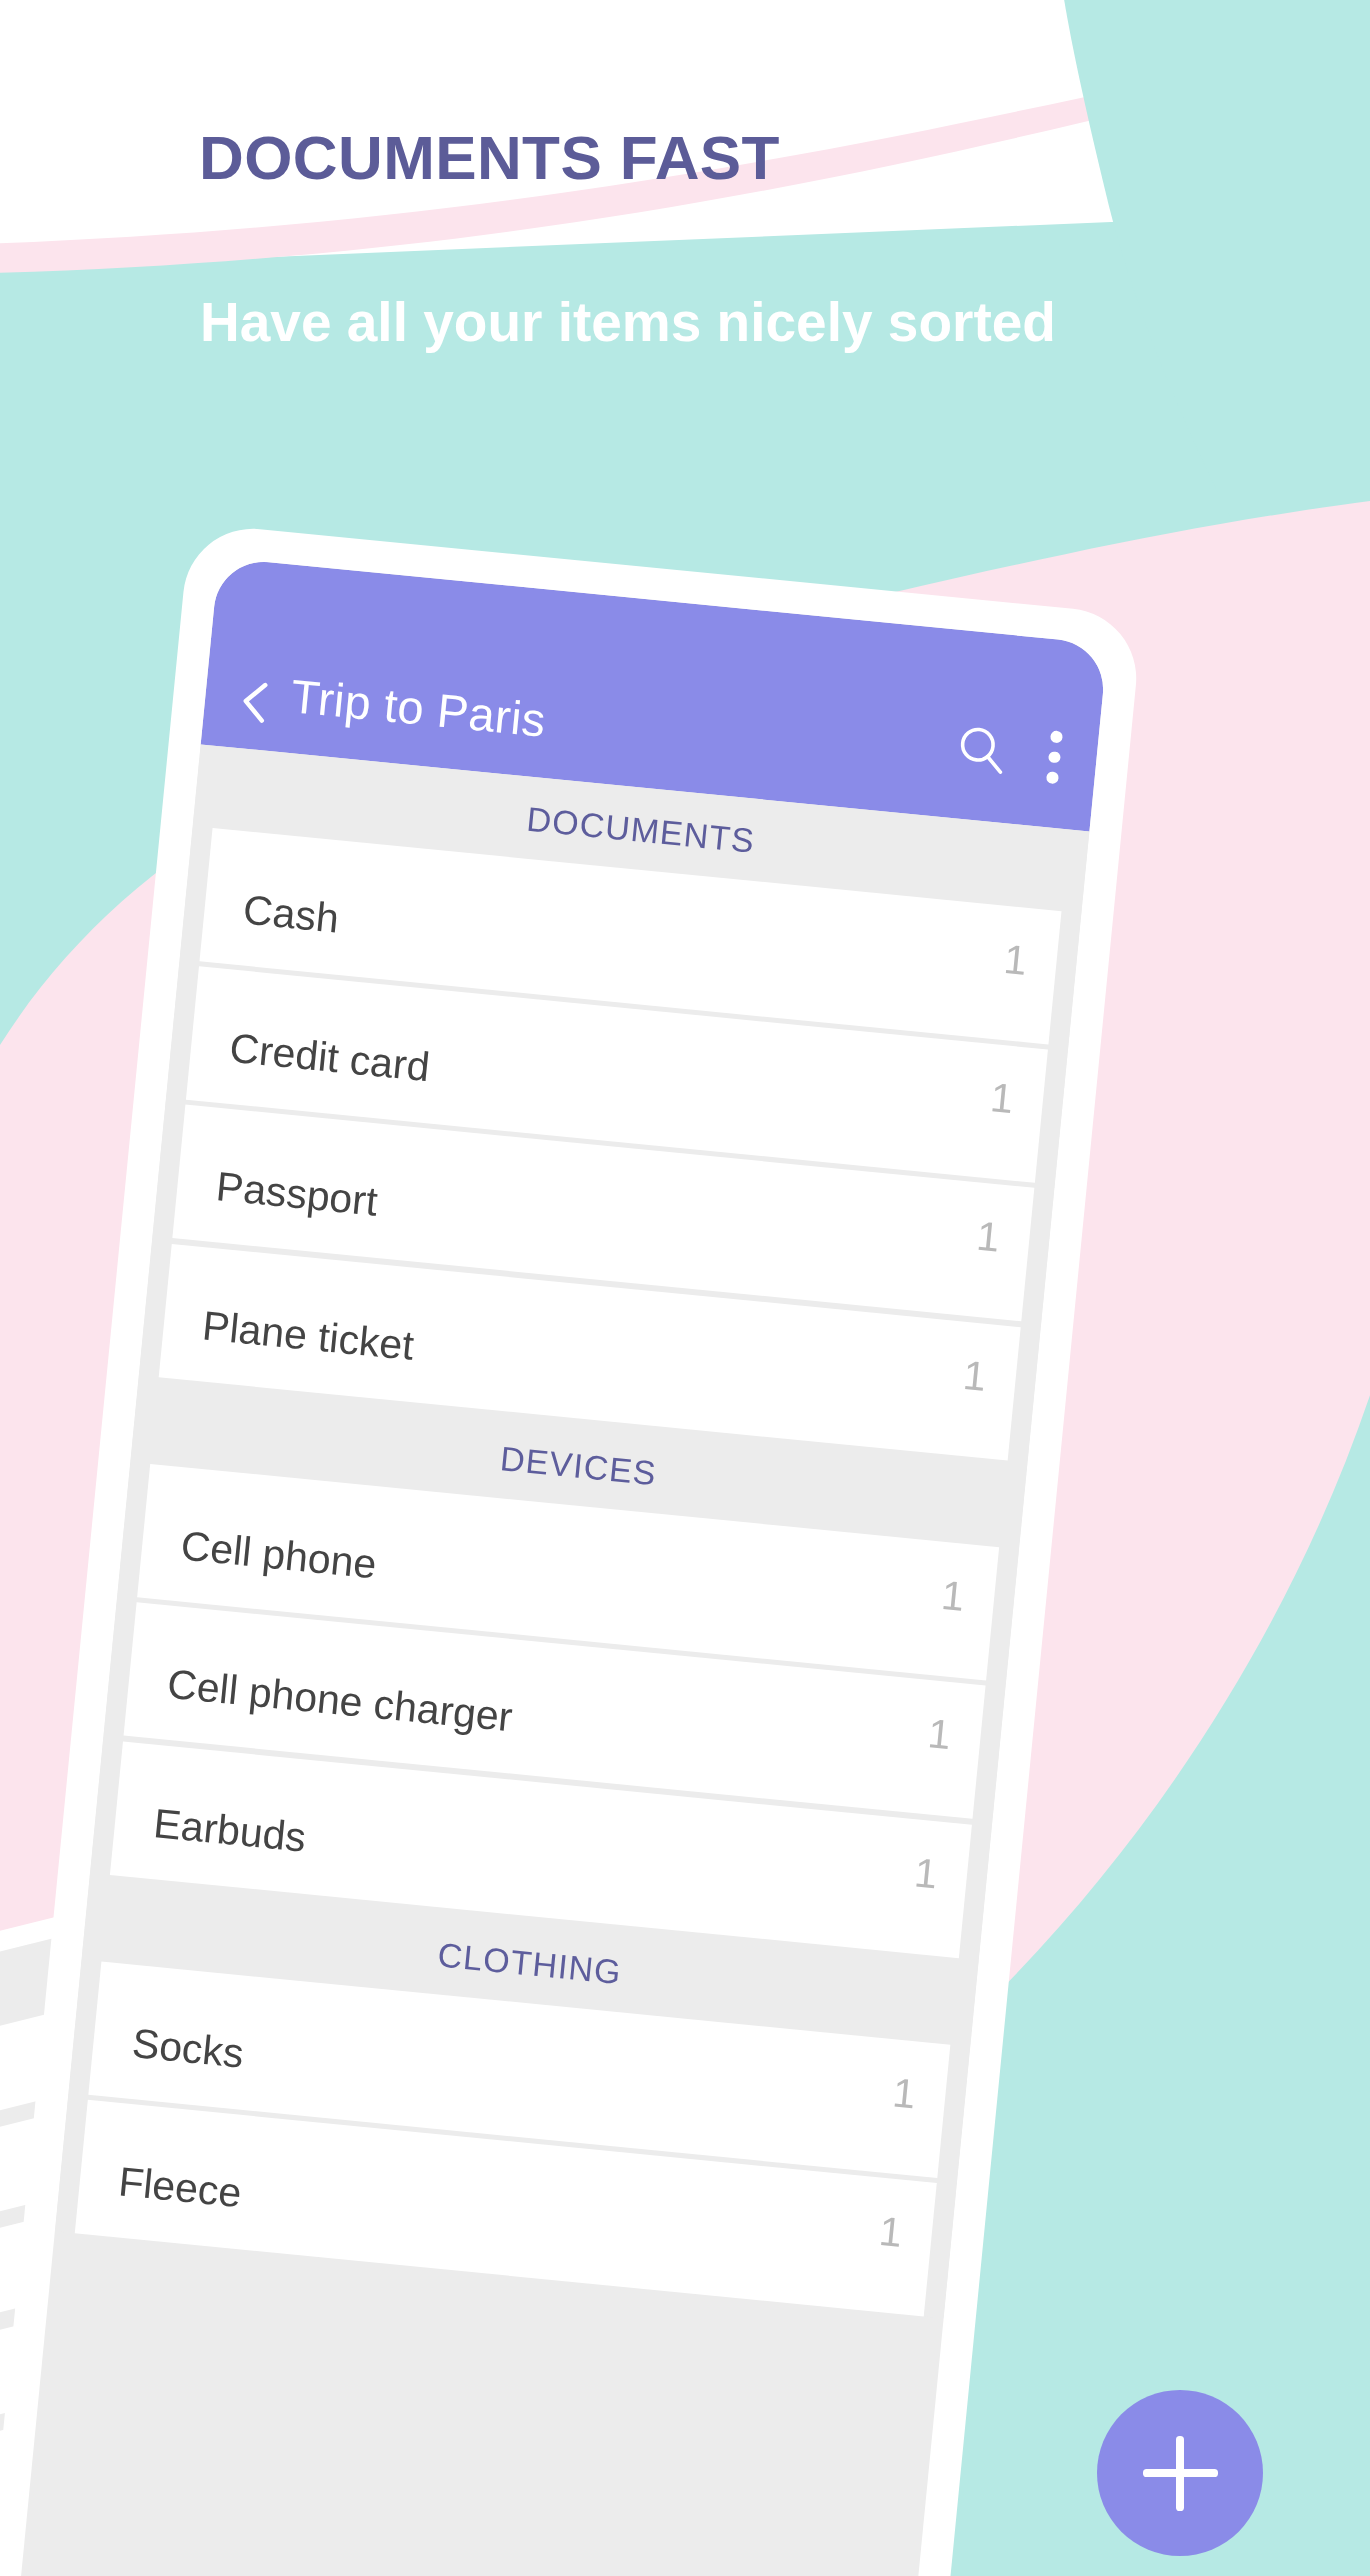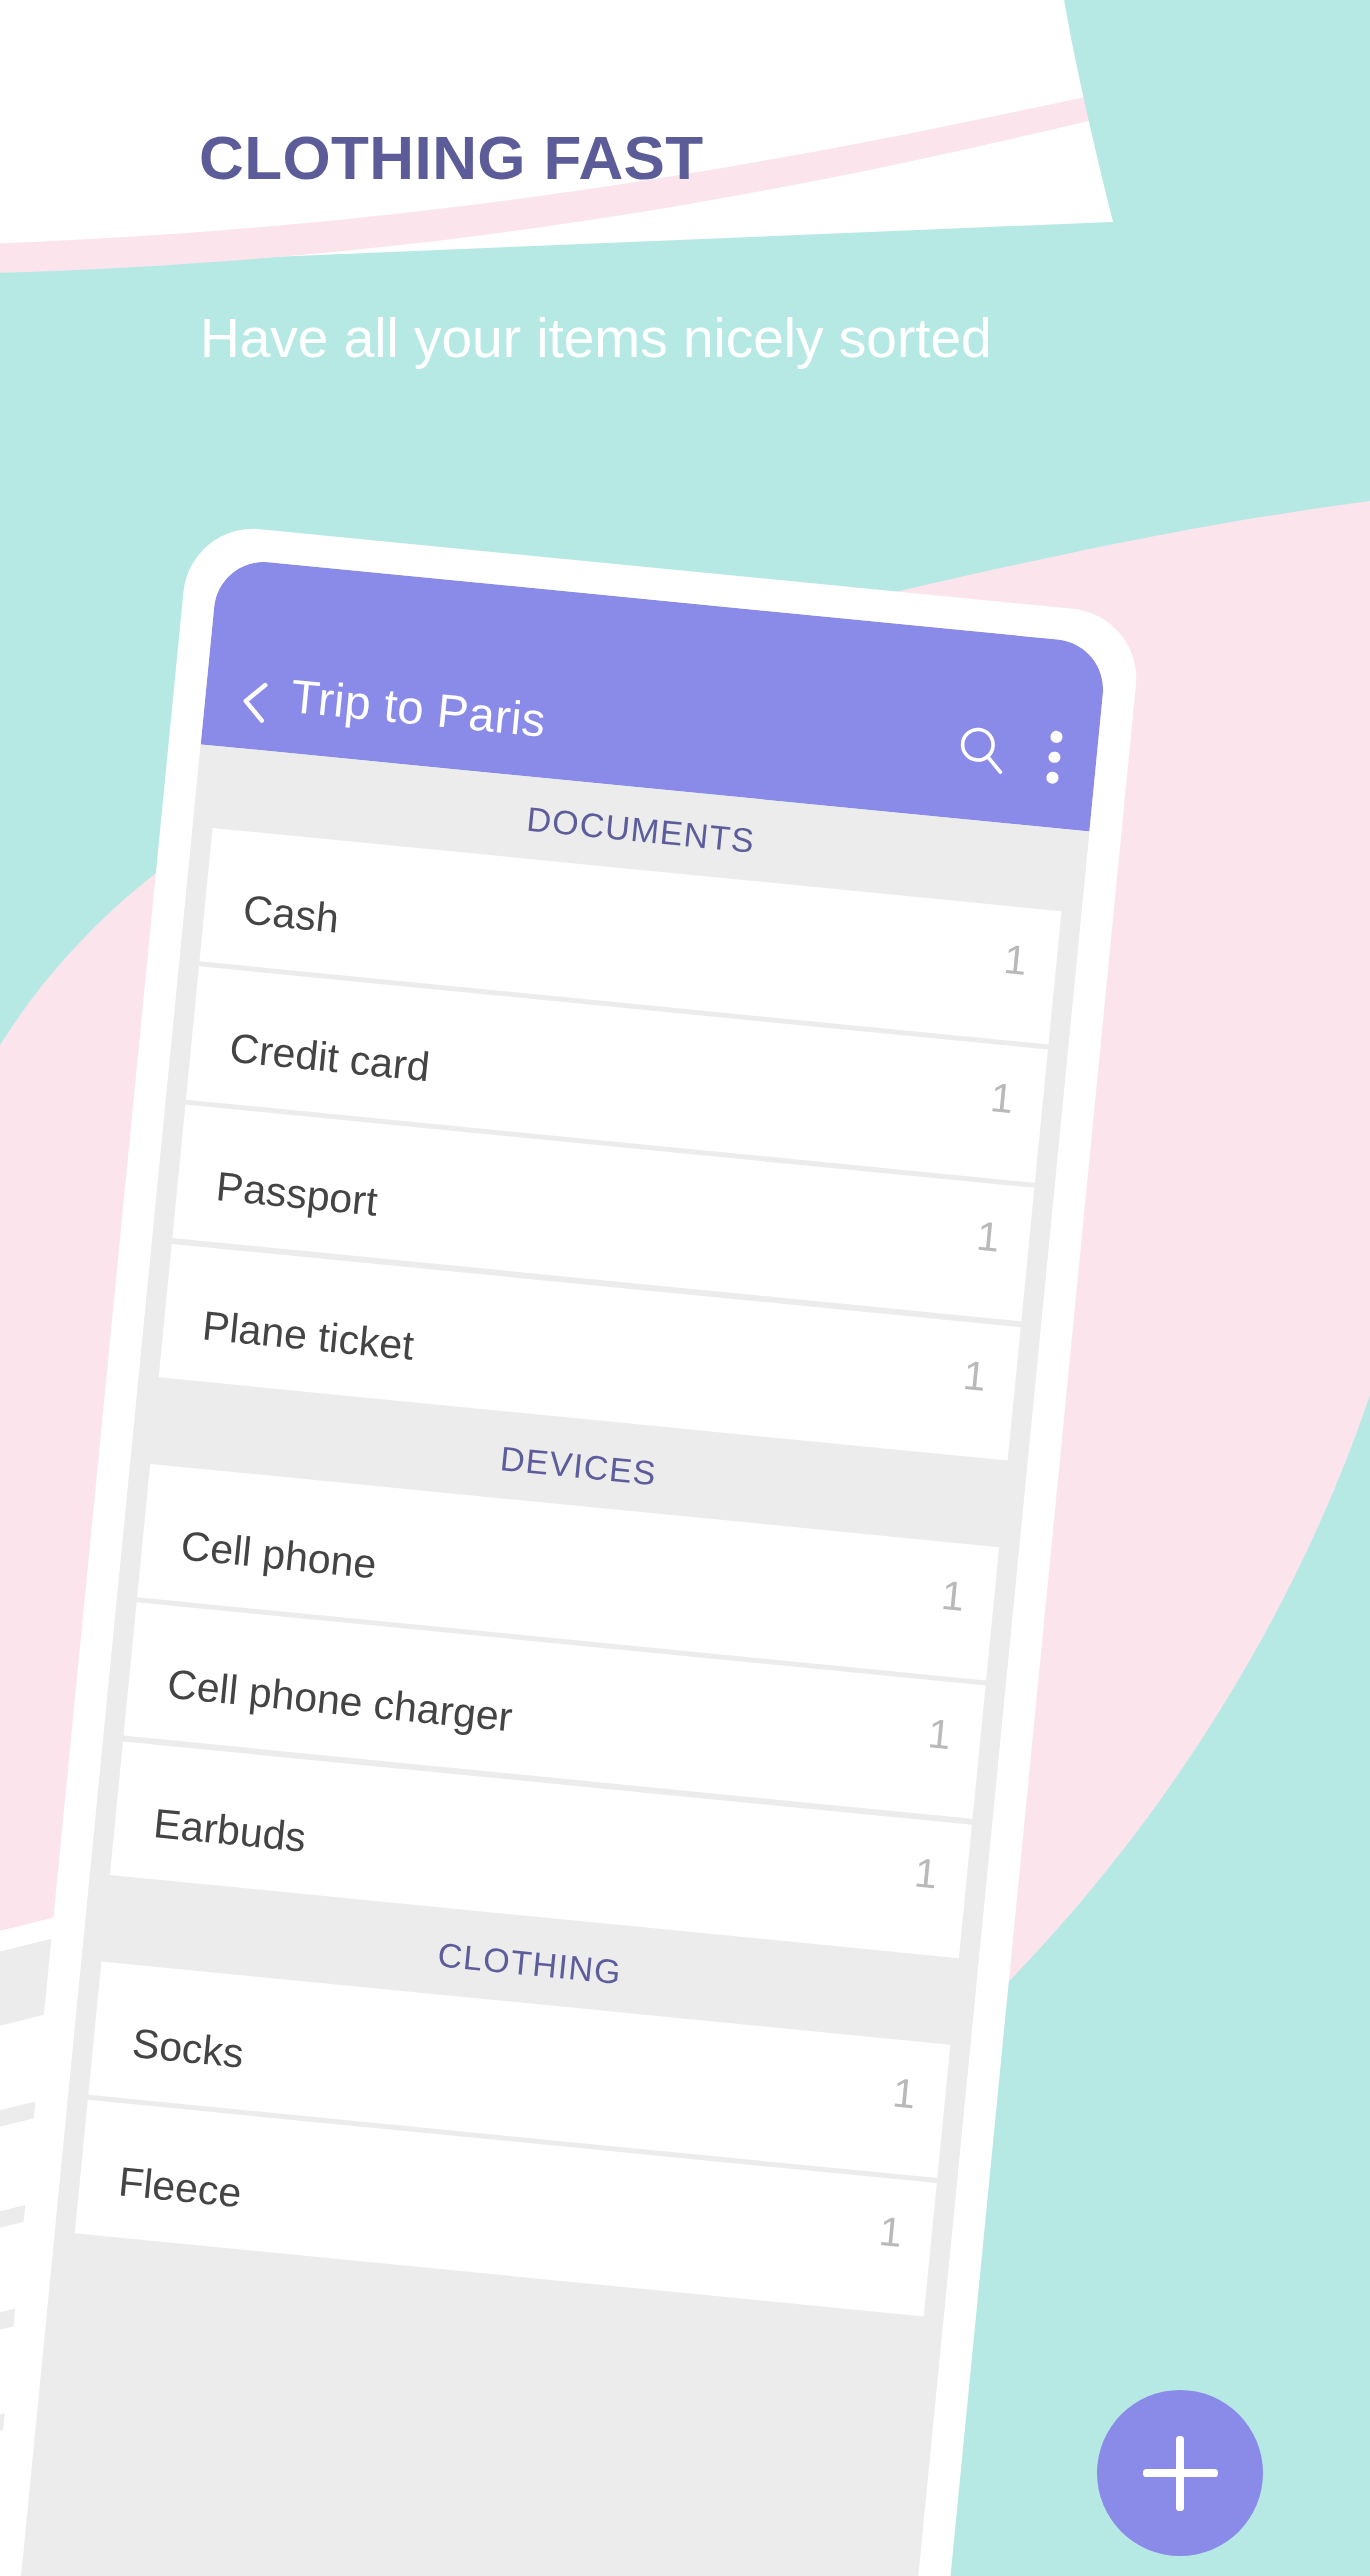--- a/index.html
+++ b/index.html
@@ -31,25 +31,24 @@
     color:#5c5c98;
     line-height:1.08;
     z-index:6;
     white-space:nowrap;
   }
   .subhead{
     position:absolute;
     left:200px; top:291px;
     width:948px;
     font-size:55px;
-    font-weight:normal;
+    font-weight:bold;
     color:#ffffff;
     line-height:1.15;
     z-index:6;
-    margin-top:16px;
   }
 
   
   .phone2{
     position:absolute;
     left:-268px; top:1950px;
     width:501px; height:966px;
     background:#ffffff;
     border-radius:54px;
     transform:rotate(-14deg);
@@ -194,21 +193,21 @@
              C-20,1150 120,980 330,880 C560,770 900,680 1190,620 C1310,594 1440,572 1532,560 Z" fill="#fce4ed"></path>
 
     <path d="M-60,2190 L170,2150 L70,2880 L-120,2880 Z" fill="#59ded0" opacity="0.55"></path>
 
     <g opacity="1">
       <path d="M120,2400 L290,2368 L150,2880 L-20,2880 Z" fill="#ededed"></path>
       <path d="M330,2330 L520,2296 L380,2880 L190,2880 Z" fill="#ffffff"></path>
     </g>
   </svg>
 
-  <div class="headline">CLOTHING FAST</div>
+  <div class="headline">DOCUMENTS FAST</div>
 
   <div class="subhead">Have all your items nicely sorted</div>
 
   <div class="phone2">
     <div class="phone2-screen">
       <div class="phone2-card" style="top:72px"></div>
       <div class="phone2-card" style="top:170px"></div>
       <div class="phone2-card" style="top:268px"></div>
       <div class="phone2-card" style="top:367px"></div>
       <div class="phone2-card" style="top:465px"></div>

